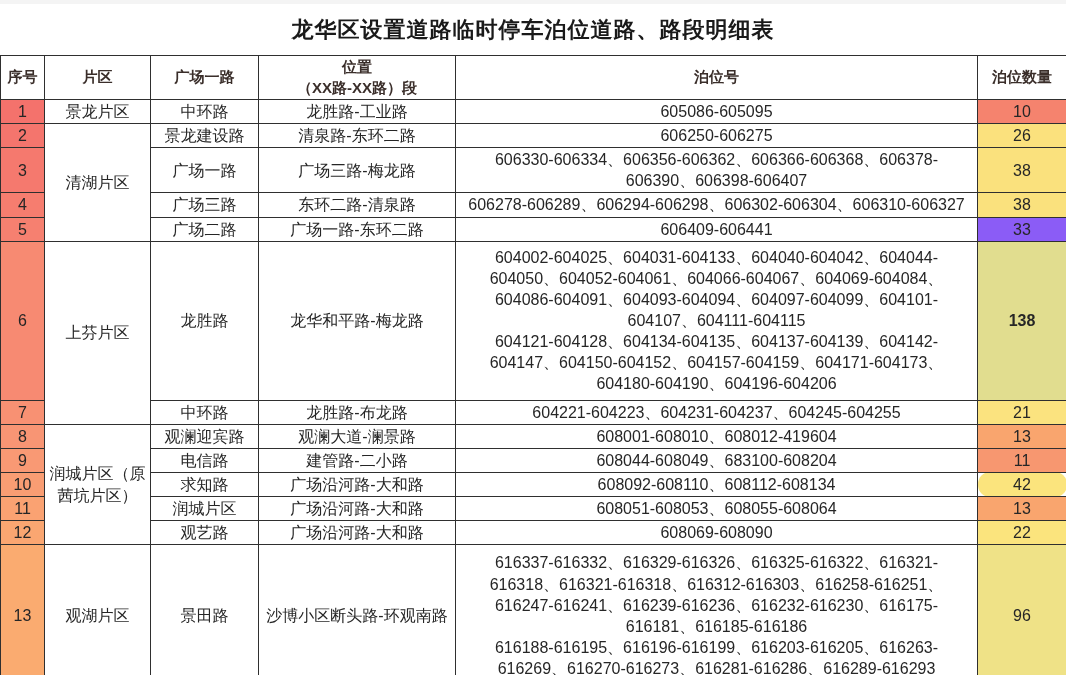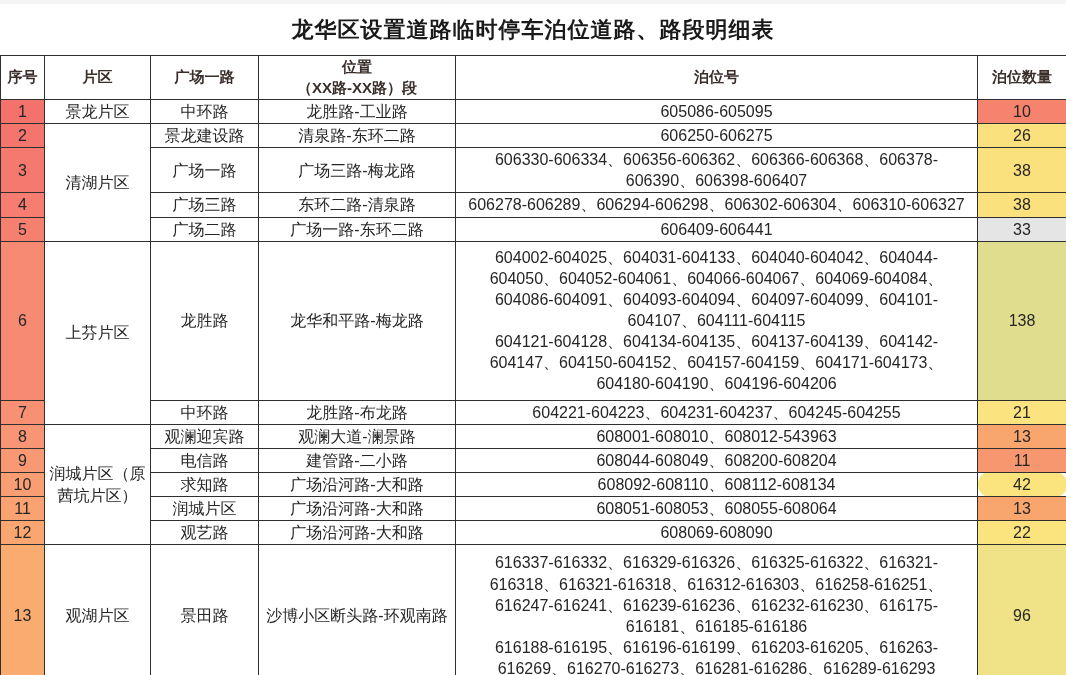--- a/index.html
+++ b/index.html
@@ -107,51 +107,51 @@
         <td class="road">广场三路</td>
         <td class="loc">东环二路-清泉路</td>
         <td class="berths">606278-606289、606294-606298、606302-606304、606310-606327</td>
         <td class="count" style="background-color: rgb(250, 225, 125);">38</td>
       </tr>
       <tr class="h-norm">
         <td class="seq" style="background-color: rgb(246, 128, 112);">5</td>
         <td class="road">广场二路</td>
         <td class="loc">广场一路-东环二路</td>
         <td class="berths">606409-606441</td>
-        <td class="count" style="background-color: #e5e5e5;">33</td>
+        <td class="count" style="background-color: #8b5cf6;">33</td>
       </tr>
       <tr class="h-r6">
         <td class="seq" style="background-color: rgb(247, 138, 114);">6</td>
         <td class="area" rowspan="2">上芬片区</td>
         <td class="road">龙胜路</td>
         <td class="loc">龙华和平路-梅龙路</td>
         <td class="berths">604002-604025、604031-604133、604040-604042、604044-604050、604052-604061、604066-604067、604069-604084、604086-604091、604093-604094、604097-604099、604101-604107、604111-604115
 604121-604128、604134-604135、604137-604139、604142-604147、604150-604152、604157-604159、604171-604173、604180-604190、604196-604206</td>
-        <td class="count" style="background-color: rgb(225, 221, 143);">138</td>
+        <td class="count" style="background-color: rgb(225, 221, 143); font-weight: bold;">138</td>
       </tr>
       <tr class="h-norm">
         <td class="seq" style="background-color: rgb(248, 145, 115);">7</td>
         <td class="road">中环路</td>
         <td class="loc">龙胜路-布龙路</td>
         <td class="berths">604221-604223、604231-604237、604245-604255</td>
         <td class="count" style="background-color: rgb(251, 227, 127);">21</td>
       </tr>
       <tr class="h-norm">
         <td class="seq" style="background-color: rgb(248, 149, 116);">8</td>
         <td class="area" rowspan="5">润城片区（原茜坑片区）</td>
         <td class="road">观澜迎宾路</td>
         <td class="loc">观澜大道-澜景路</td>
-        <td class="berths">608001-608010、608012-543963</td>
+        <td class="berths">608001-608010、608012-419604</td>
         <td class="count" style="background-color: rgb(249, 165, 110);">13</td>
       </tr>
       <tr class="h-norm">
         <td class="seq" style="background-color: rgb(249, 153, 116);">9</td>
         <td class="road">电信路</td>
         <td class="loc">建管路-二小路</td>
-        <td class="berths">608044-608049、608200-608204</td>
+        <td class="berths">608044-608049、683100-608204</td>
         <td class="count" style="background-color: rgb(247, 151, 112);">11</td>
       </tr>
       <tr class="h-norm">
         <td class="seq" style="background-color: rgb(249, 157, 115);">10</td>
         <td class="road">求知路</td>
         <td class="loc">广场沿河路-大和路</td>
         <td class="berths">608092-608110、608112-608134</td>
         <td class="count" style="background-color: rgb(251, 228, 125); border-radius: 12px;">42</td>
       </tr>
       <tr class="h-norm">

